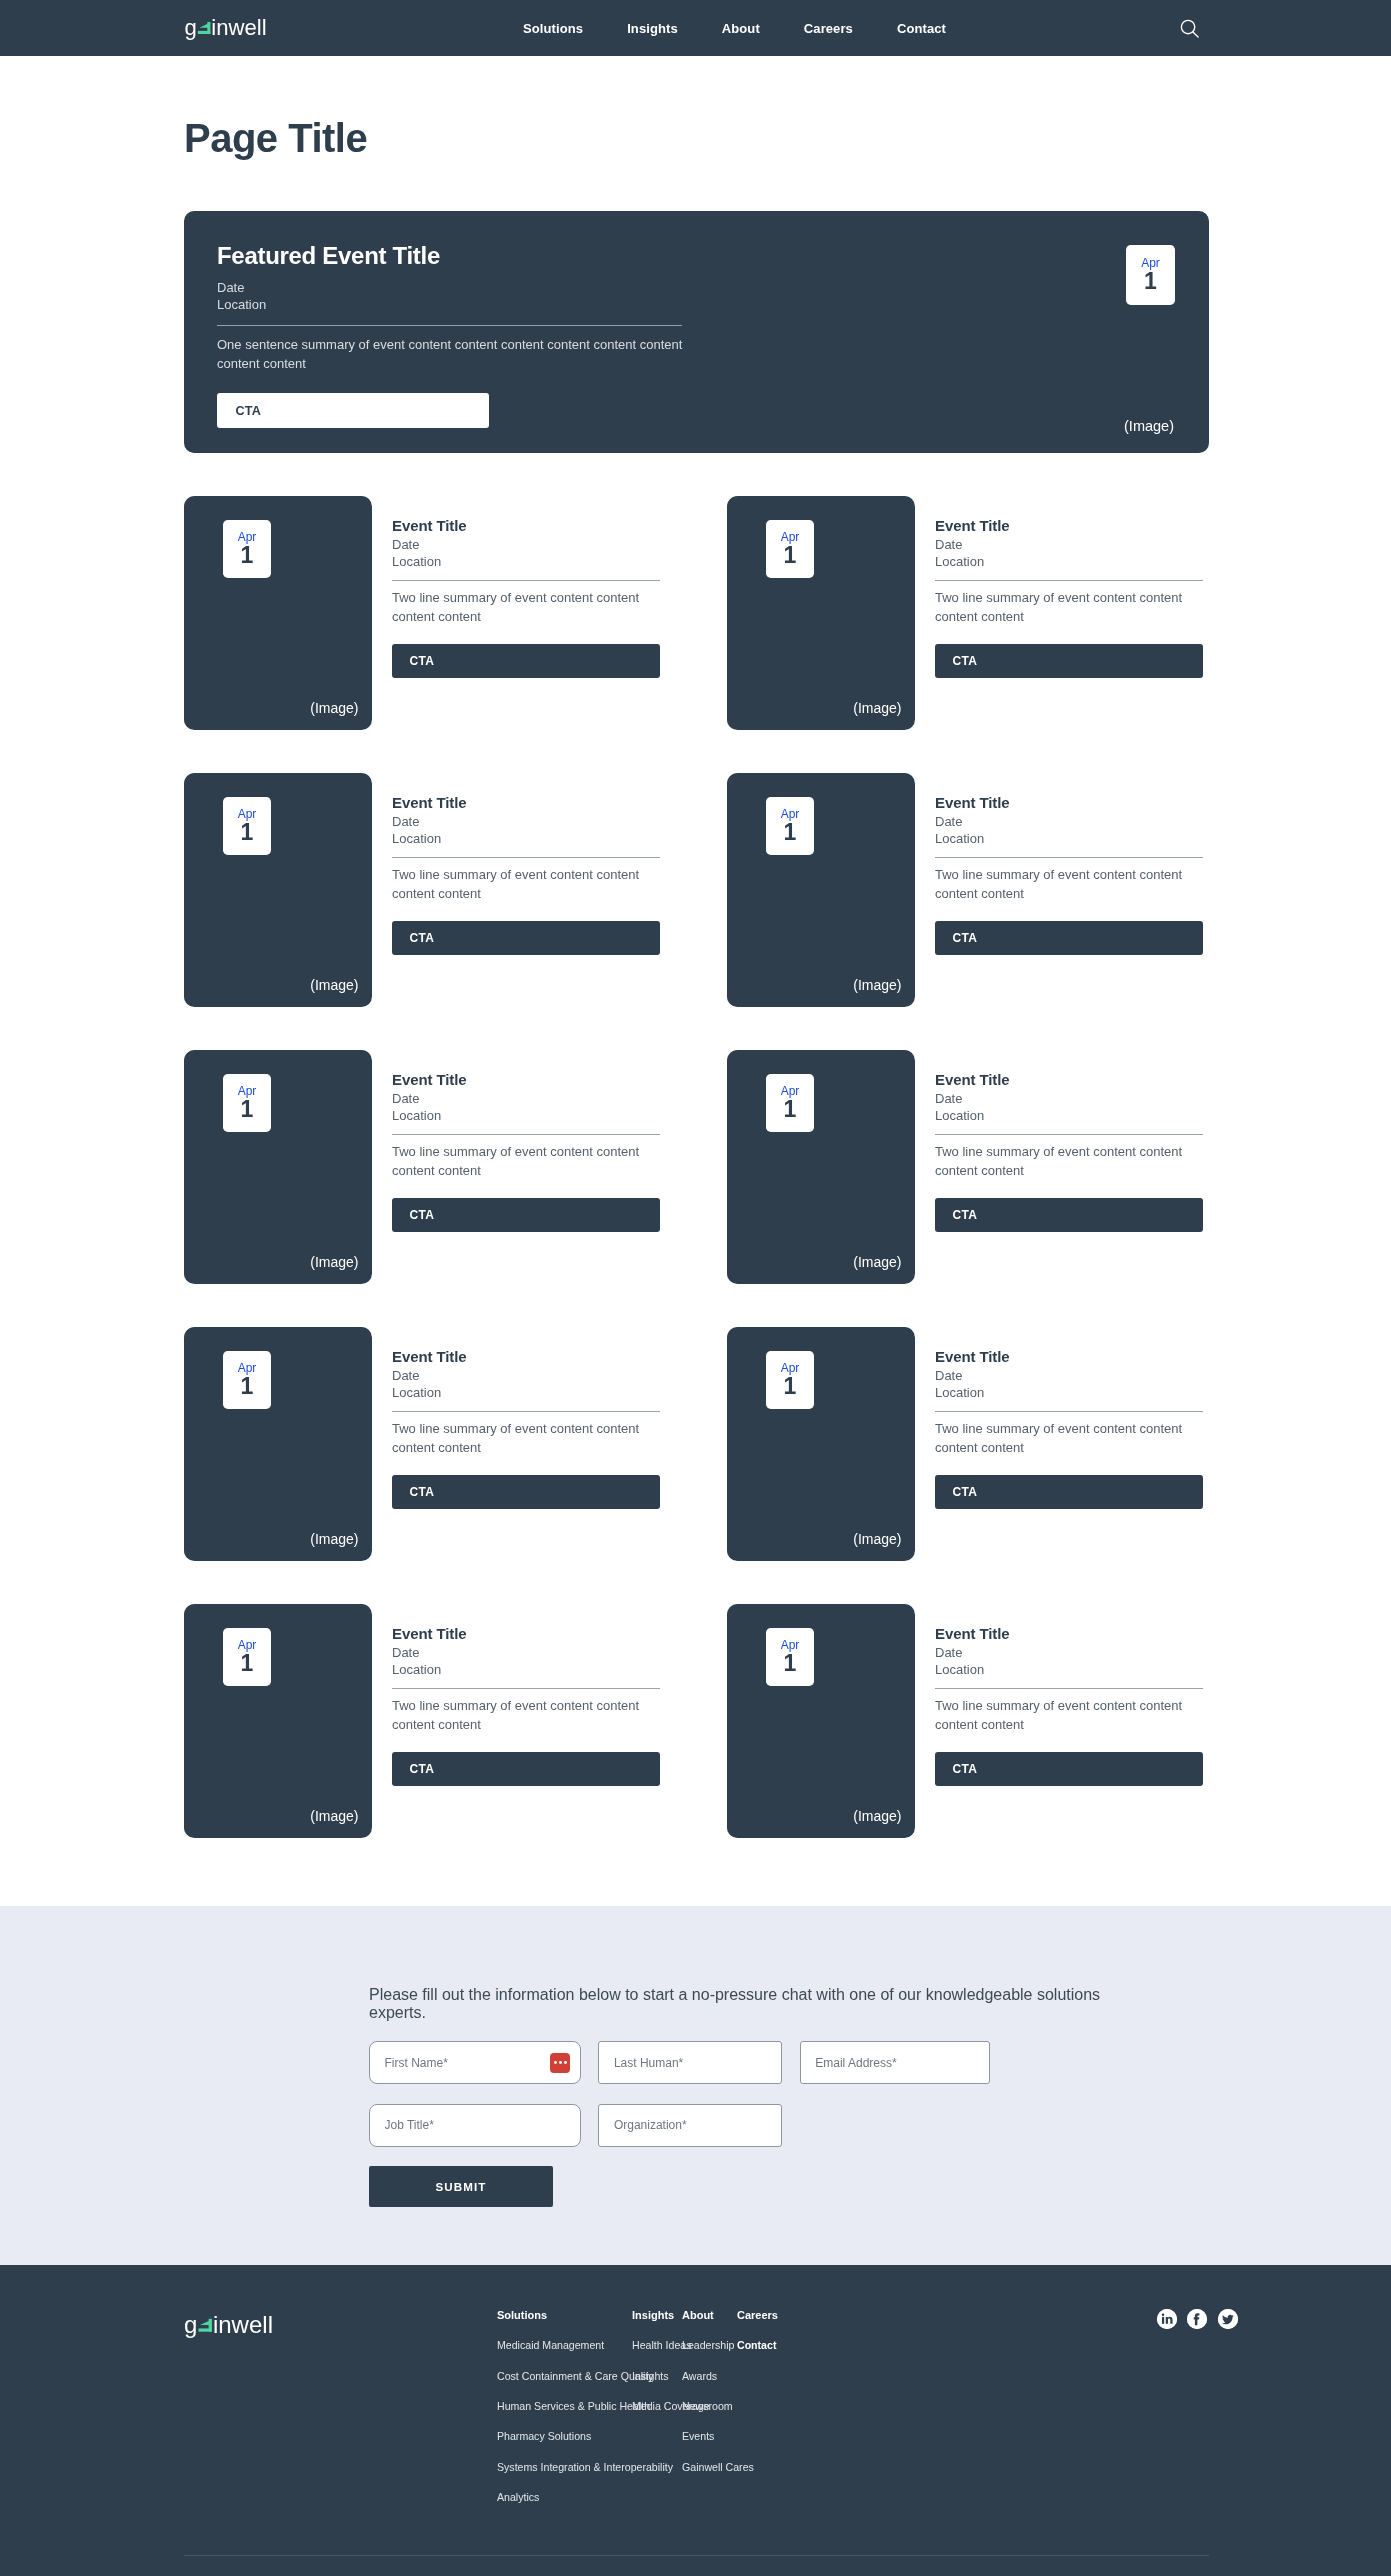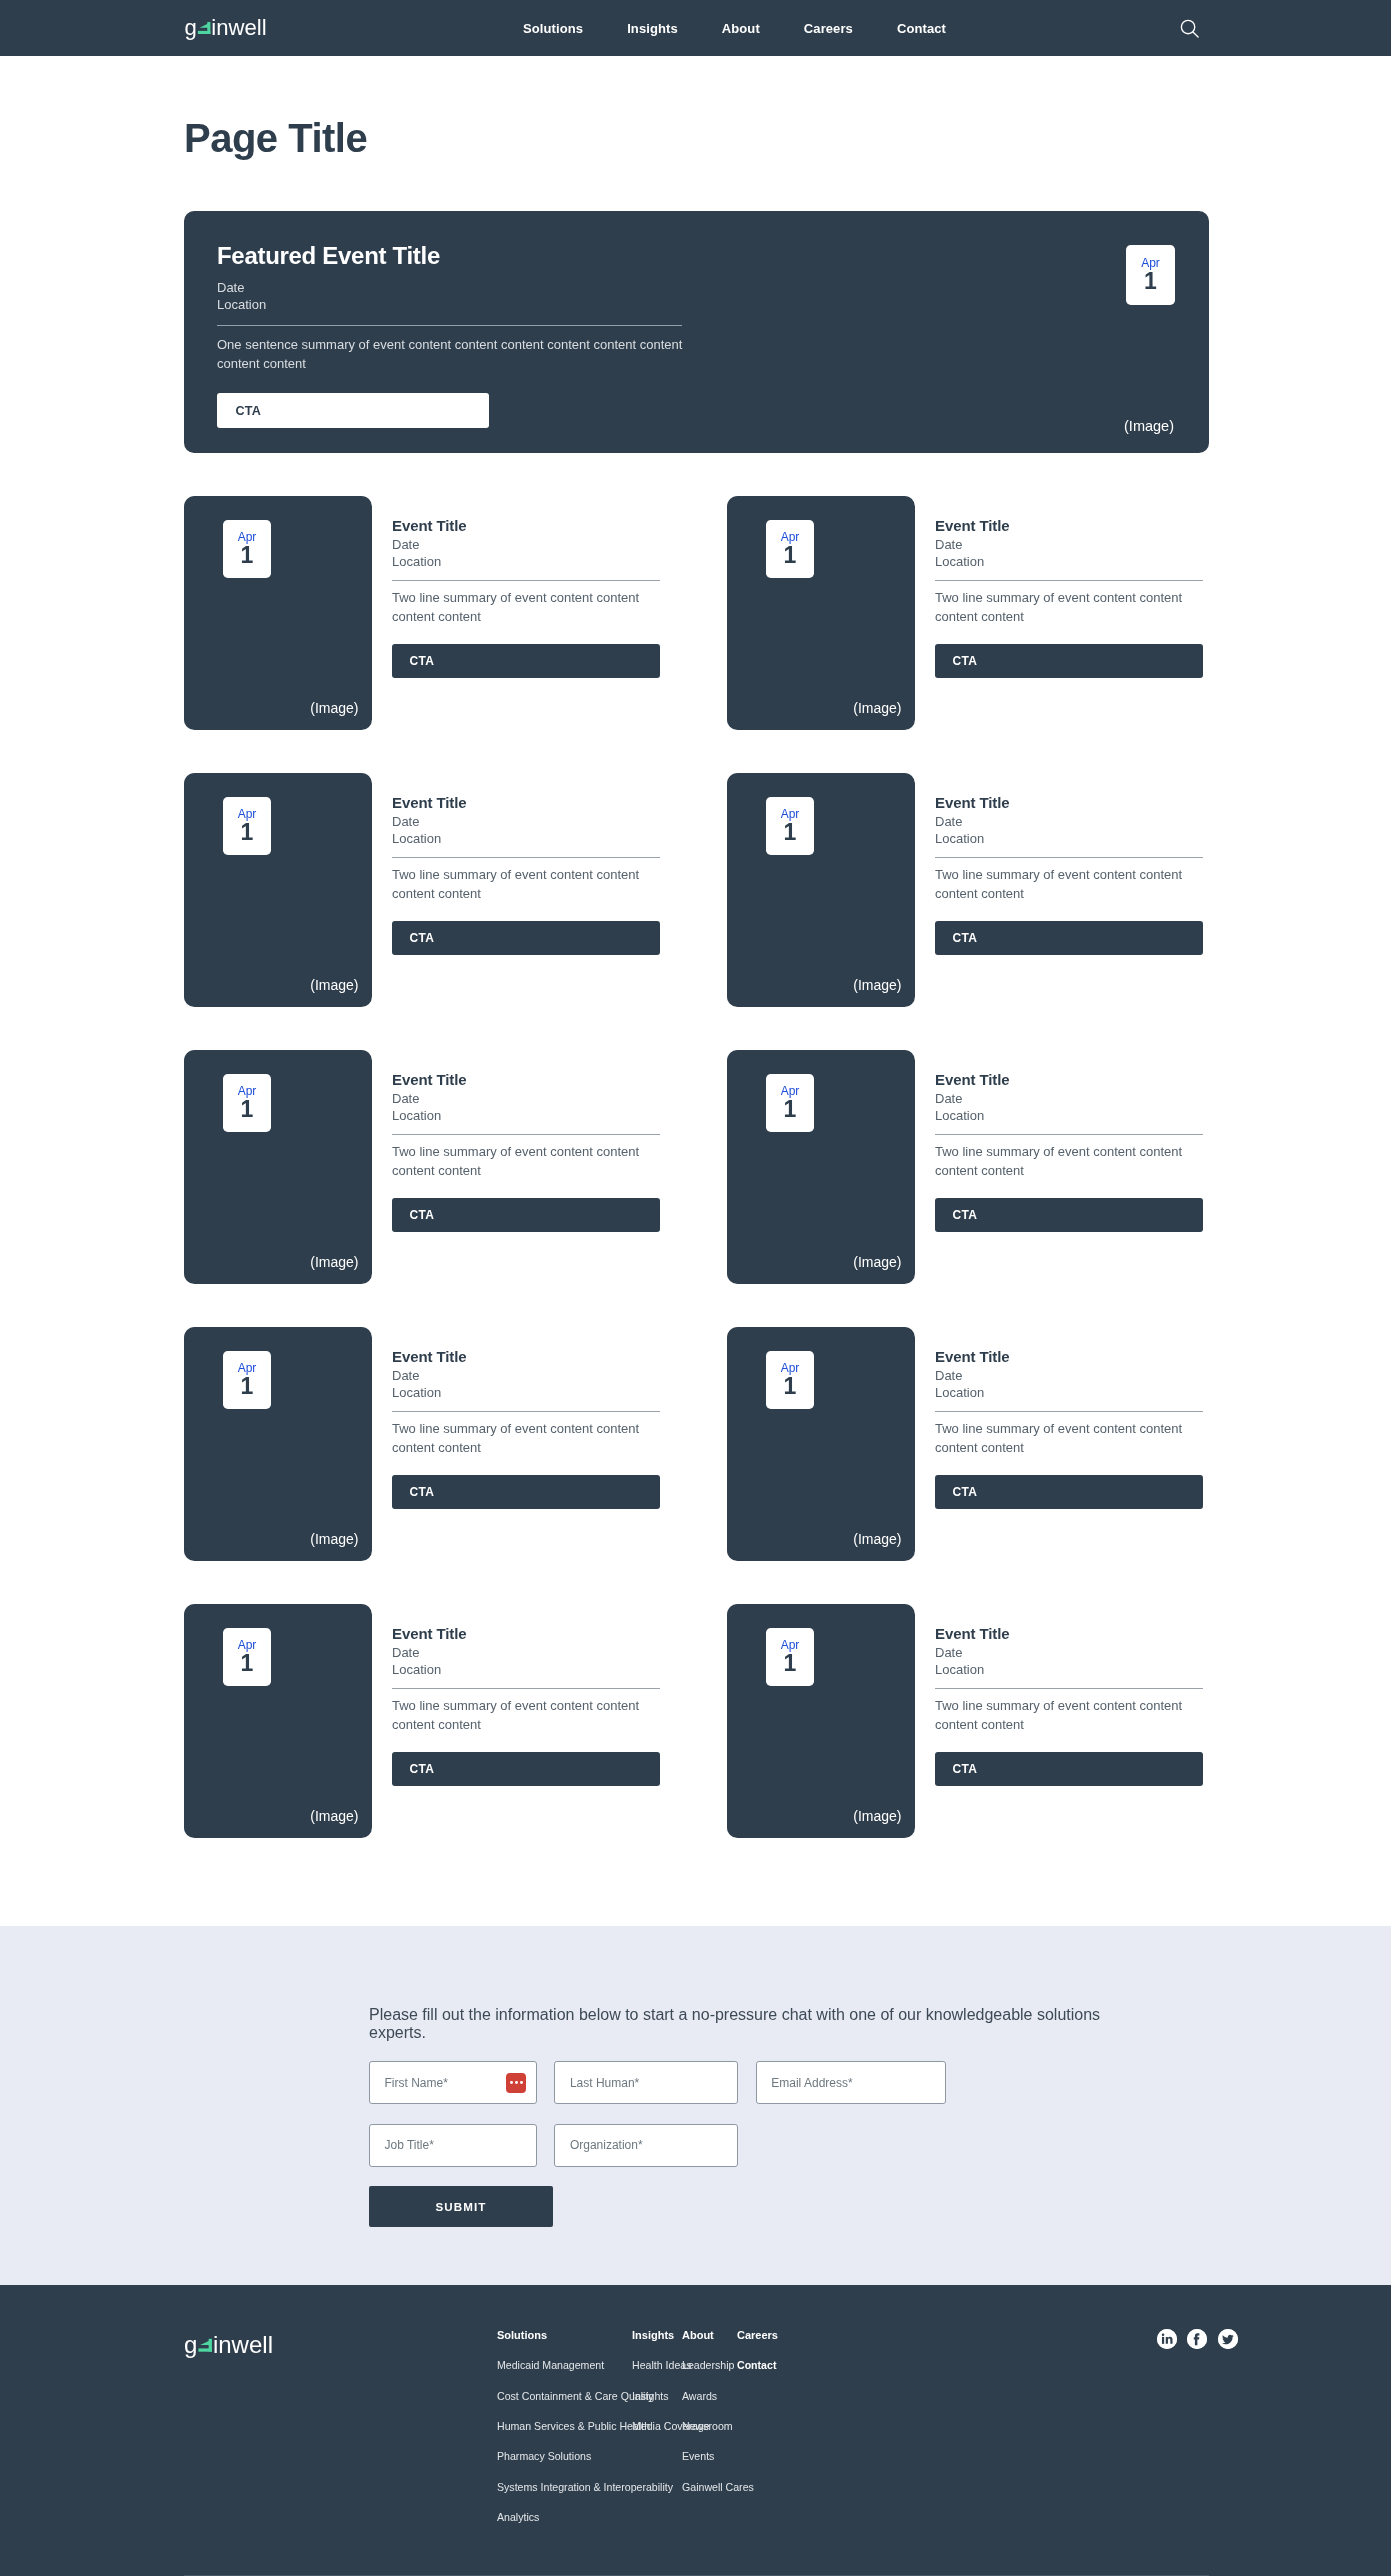--- a/index.html
+++ b/index.html
@@ -42,21 +42,21 @@
   
   .page-title {
     margin:60px 0 0 184px;
     font-size:40px;
     font-weight:bold;
     color:#2F3E4C;
     letter-spacing:-0.5px;
   }
 
   
-  .content { width:1184px; padding-bottom:88px; }
+  .content { width:1184px; padding-bottom:68px; }
 
   
   .featured {
     position:relative;
     margin:50px 0 0 184px;
     width:1025px;
     height:242px;
     background:#2F3E4C;
     border-radius:10px;
     color:#fff;
@@ -242,21 +242,21 @@
   .field {
     position:relative;
     height:43px;
     background:#fff;
     border:1px solid #8d98a3;
     border-radius:2.9px;
     display:flex;
     align-items:center;
     padding-left:14.5px;
   }
-  .field.w1 { width:168px; }
+  .field.w1 { width:212px;border-radius:8px; }
   .field.w2 { width:184px; }
   .field.w3 { width:190px; }
   .field-ph {
     font-size:12px;
     color:#6d7880;
   }
   .autofill-chip {
     position:absolute;
     right:9.7px;
     top:10.6px;

